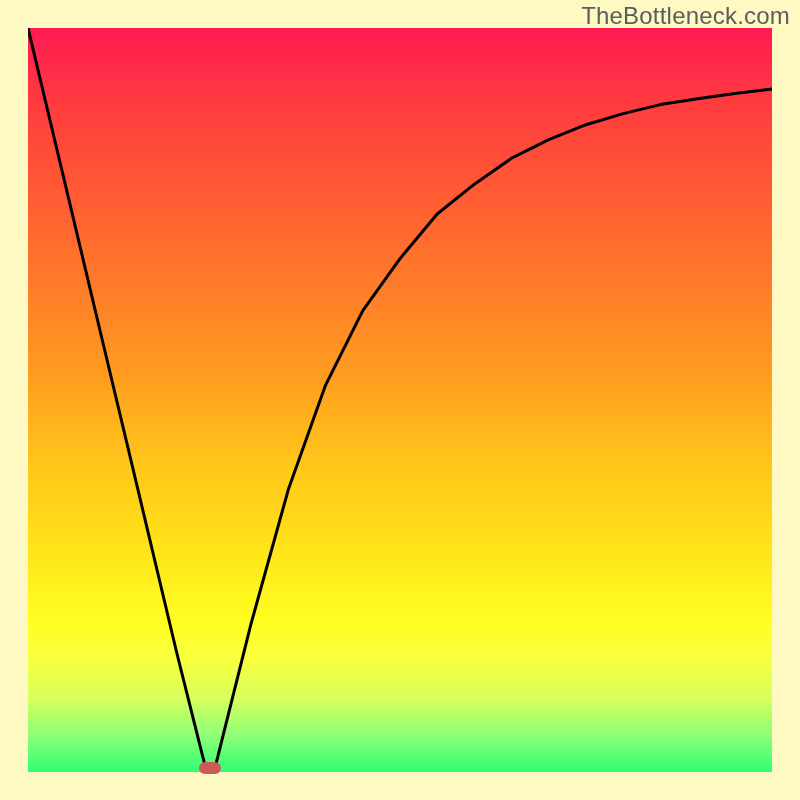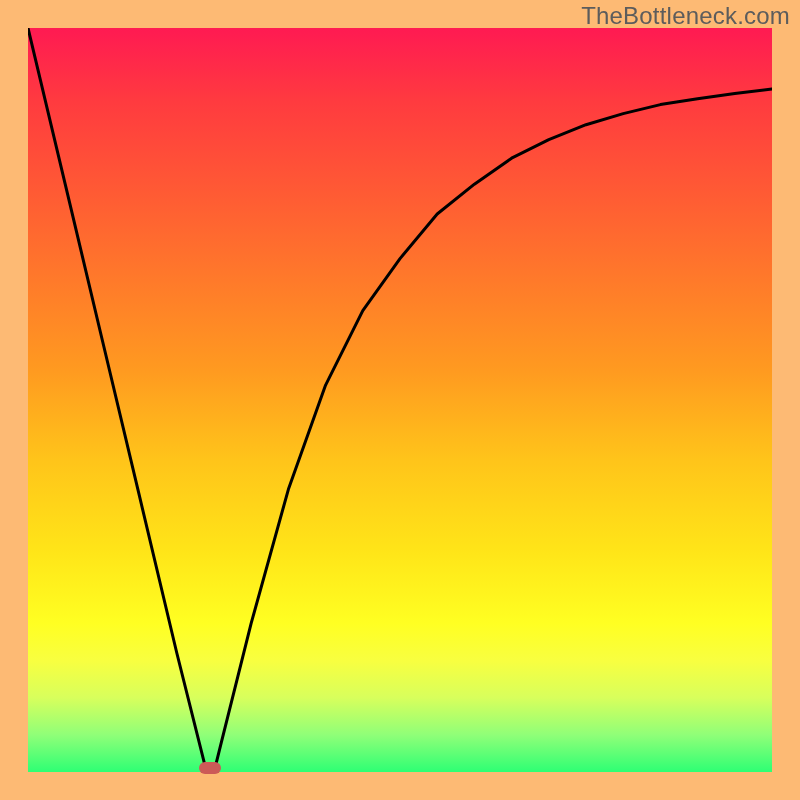--- a/index.html
+++ b/index.html
@@ -8,21 +8,21 @@
     width: 800px;
     height: 800px;
     background: #000;
     font-family: Arial, Helvetica, sans-serif;
     overflow: hidden;
   }
   .frame {
     position: relative;
     width: 800px;
     height: 800px;
-    background: #fdba74;
+    background: #fef9c3;
   }
   .watermark {
     position: absolute;
     top: 2px;
     right: 10px;
     color: #5c5c5c;
     font-size: 24px;
     font-weight: 500;
     letter-spacing: 0.2px;
     z-index: 5;

